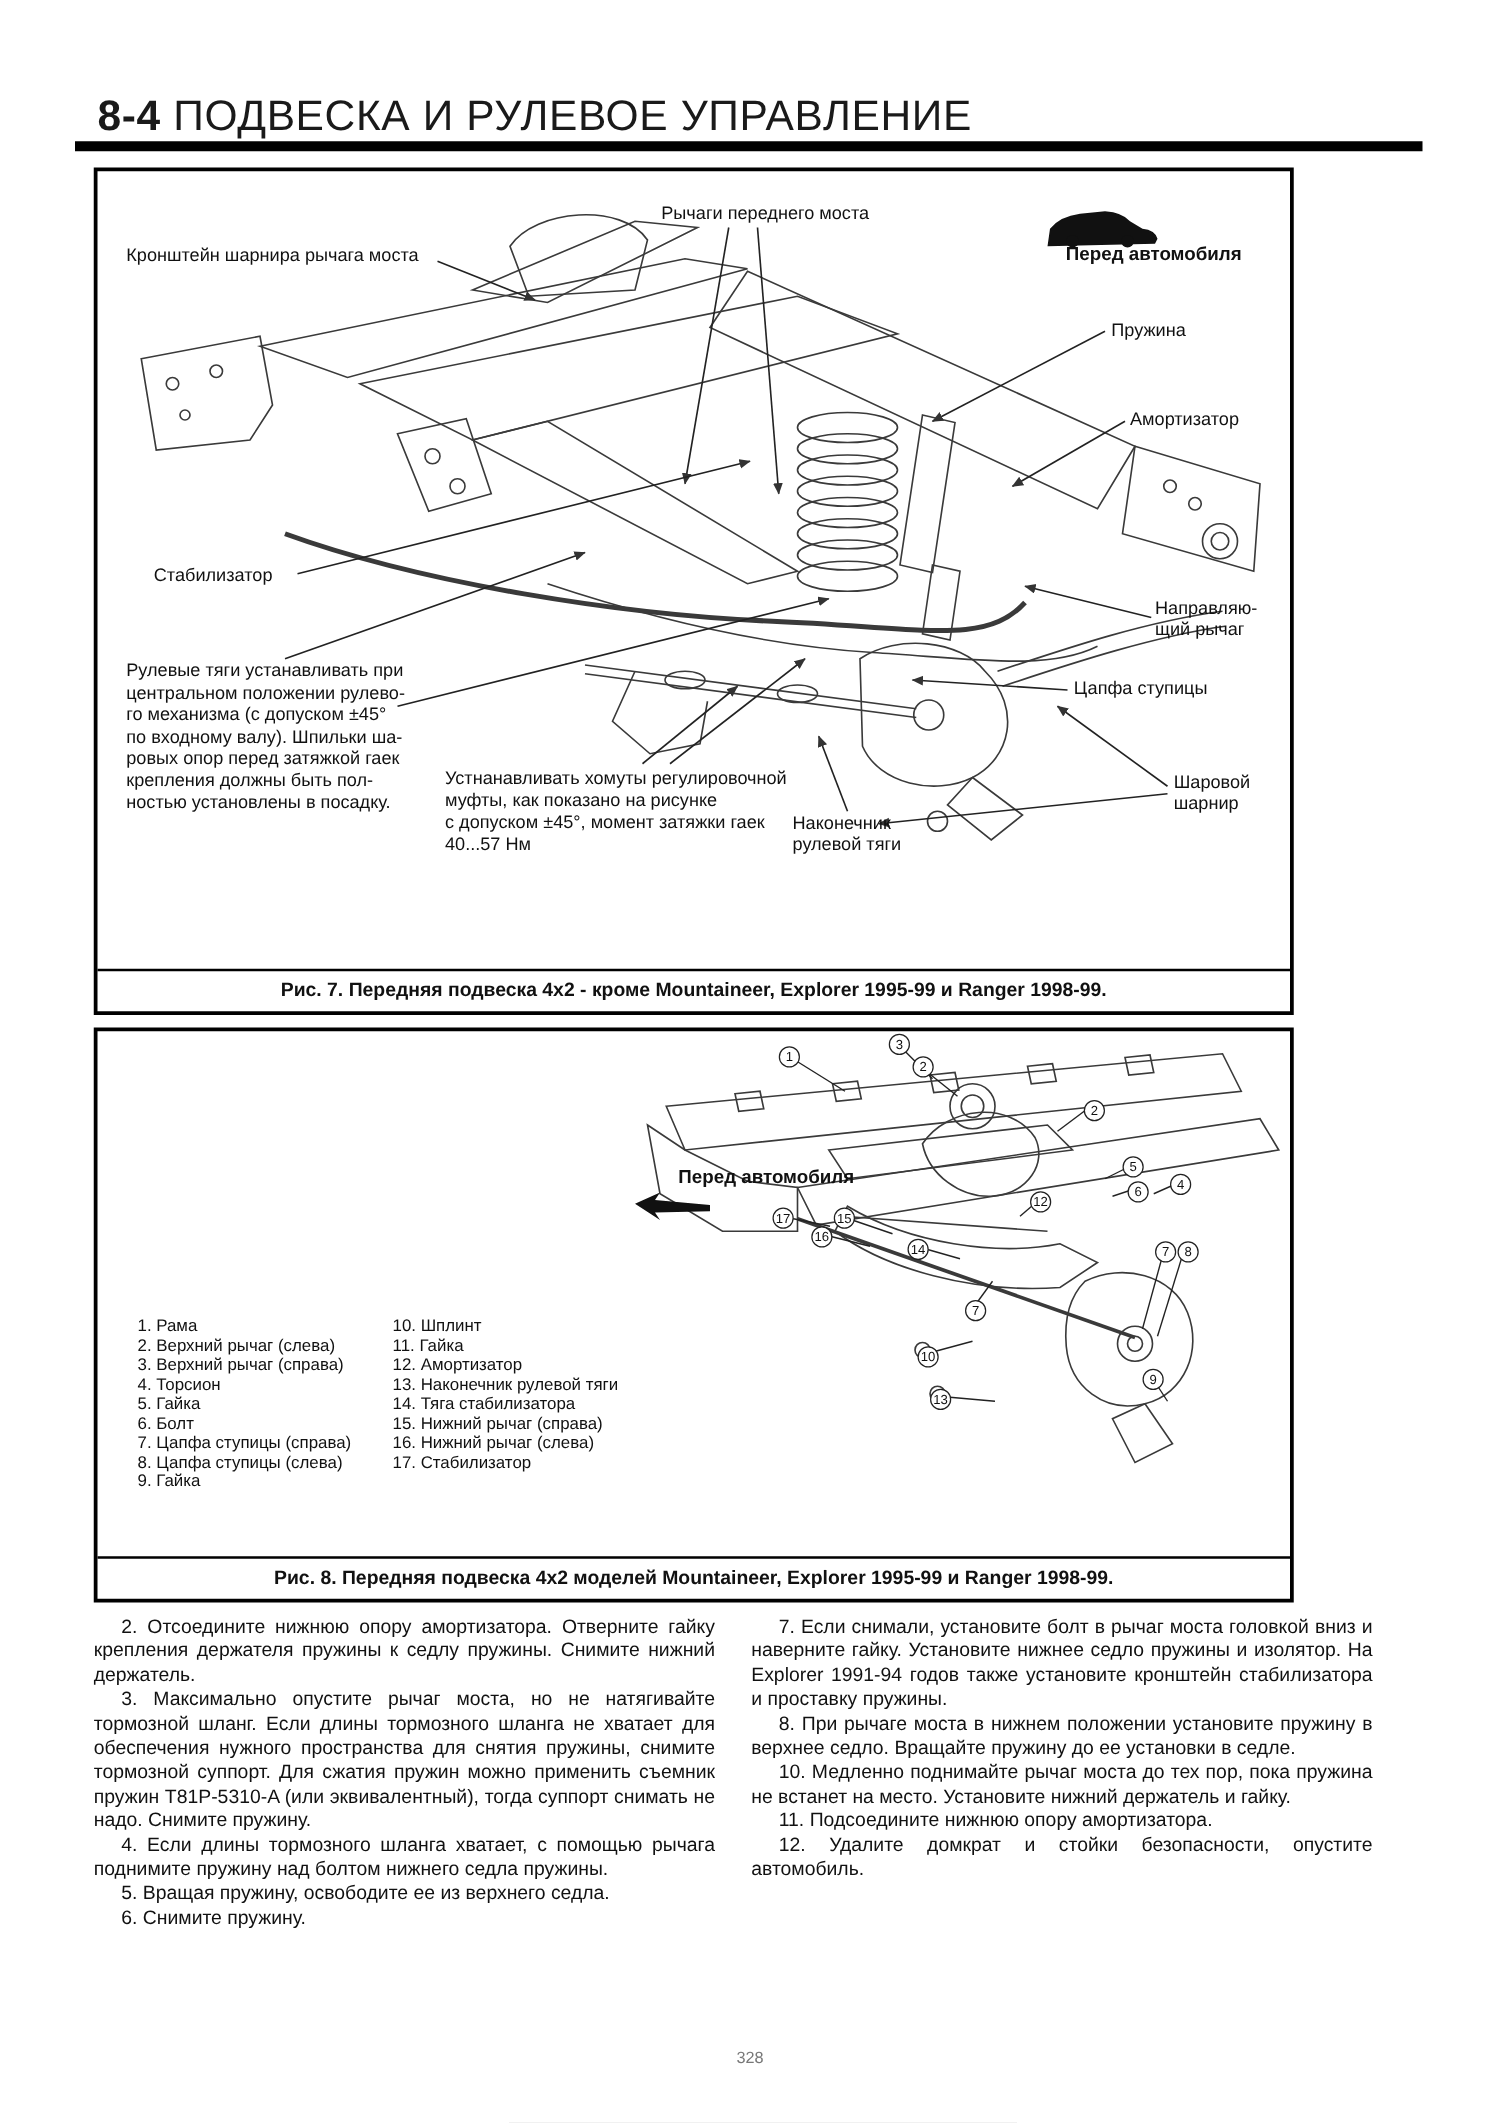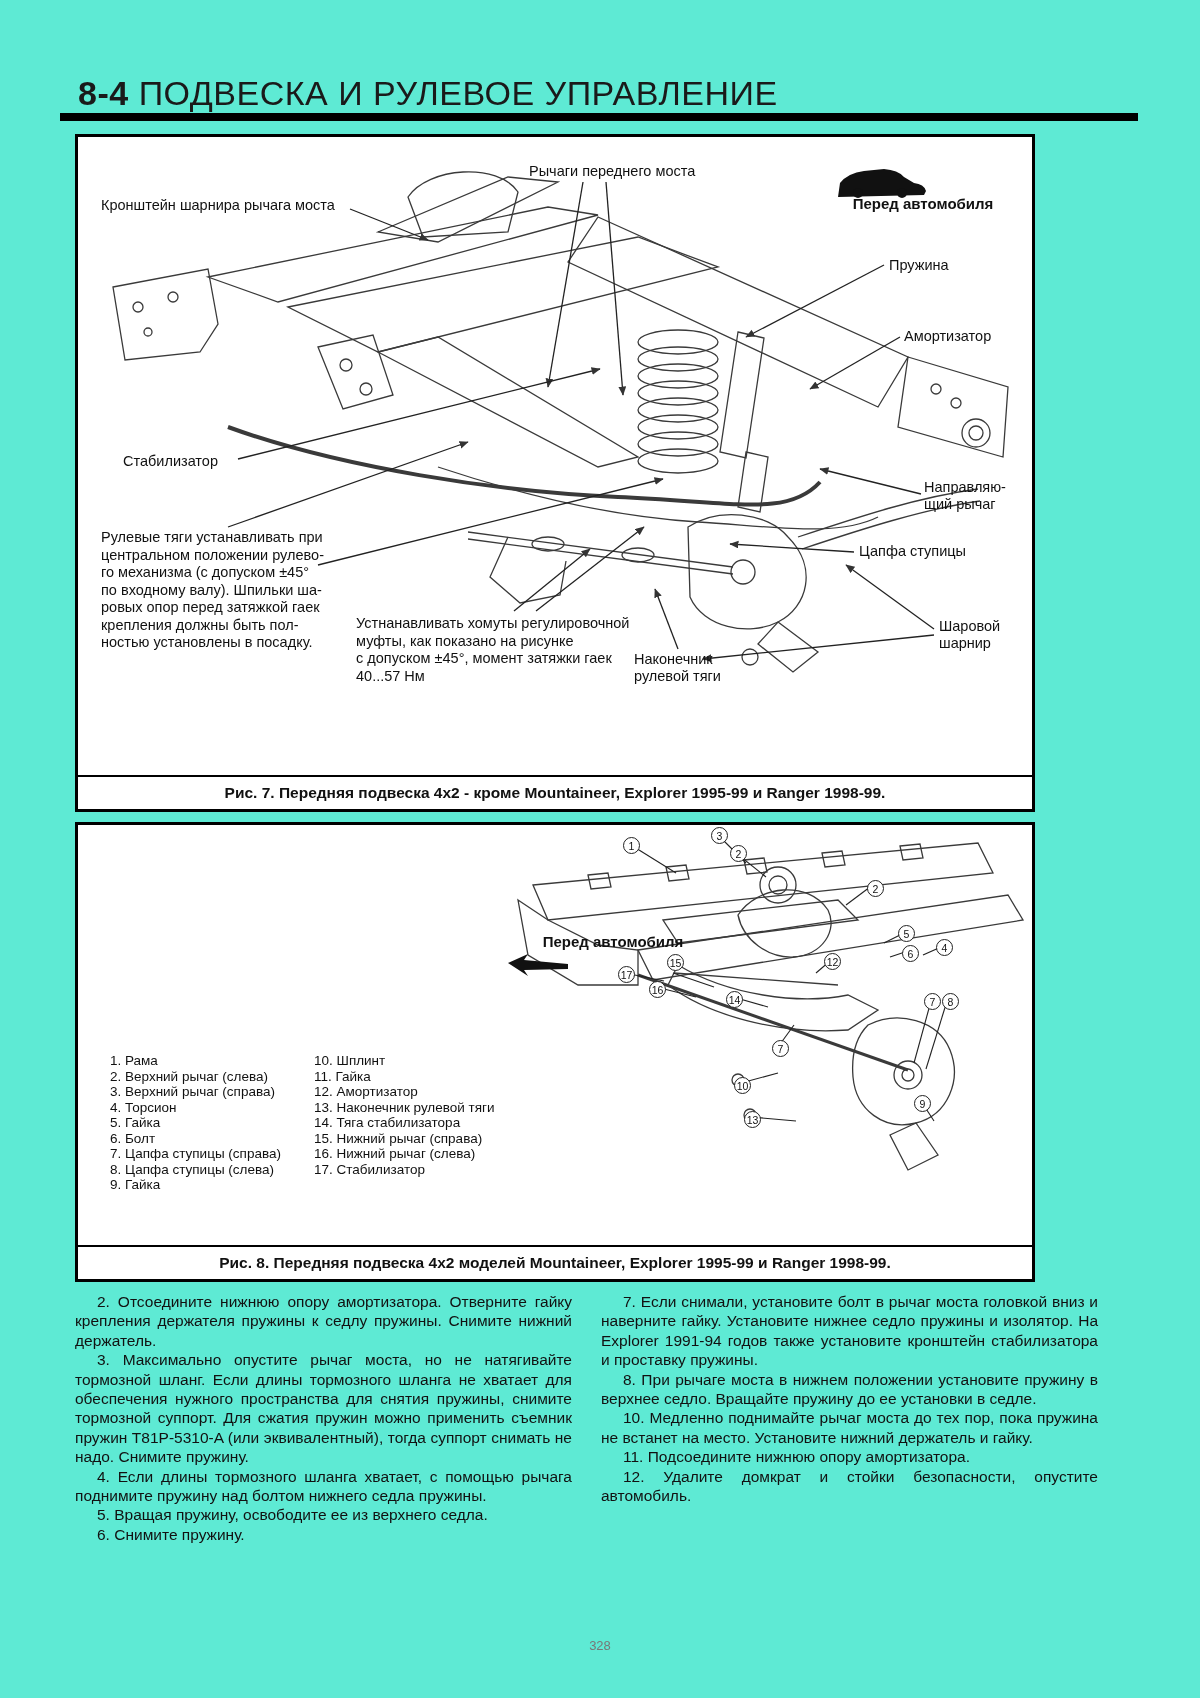--- a/index.html
+++ b/index.html
@@ -1,16 +1,16 @@
 <!DOCTYPE html>
 <html><head>
 <meta charset="utf-8">
 <style>
   html,body{margin:0;padding:0;background:#e8e8e8;}
-  .page{position:relative;width:1200px;height:1698px;background:#5eead4;margin:0 auto;
+  .page{position:relative;width:1200px;height:1698px;background:#ffffff;margin:0 auto;
         font-family:"Liberation Sans",sans-serif;color:#111;overflow:hidden;}
   
   .hdr{position:absolute;left:78px;top:74px;font-size:34px;letter-spacing:.5px;color:#1a1a1a;white-space:nowrap;}
   .hnum{font-weight:bold;margin-right:10px;}
   .hrule{position:absolute;left:60px;top:113px;width:1078px;height:8px;background:#000;}
   
   .figbox{position:absolute;left:75px;width:960px;border:3px solid #000;box-sizing:border-box;background:#fff;}
   #fig7{top:134px;height:678px;}
   #fig8{top:822px;height:460px;}
   .figbox > svg.art{position:absolute;left:0;top:0;}
@@ -236,21 +236,21 @@
     <span class="co" style="left:652px;top:20px;">2</span>
     <span class="co" style="left:789px;top:55px;">2</span>
     <span class="co" style="left:820px;top:100px;">5</span>
     <span class="co" style="left:824px;top:120px;">6</span>
     <span class="co" style="left:858px;top:114px;">4</span>
     <span class="co" style="left:846px;top:168px;">7</span>
     <span class="co" style="left:864px;top:168px;">8</span>
     <span class="co" style="left:746px;top:128px;">12</span>
     <span class="co" style="left:694px;top:215px;">7</span>
     <span class="co" style="left:648px;top:166px;">14</span>
-    <span class="co" style="left:589px;top:129px;">15</span>
+    <span class="co" style="left:589px;top:141px;">15</span>
     <span class="co" style="left:571px;top:156px;">16</span>
     <span class="co" style="left:540px;top:141px;">17</span>
     <span class="co" style="left:656px;top:252px;">10</span>
     <span class="co" style="left:666px;top:286px;">13</span>
     <span class="co" style="left:836px;top:270px;">9</span>
 
     <div class="parts" style="left:32px;top:228px;">
       <div>1. Рама</div>
       <div>2. Верхний рычаг (слева)</div>
       <div>3. Верхний рычаг (справа)</div>

